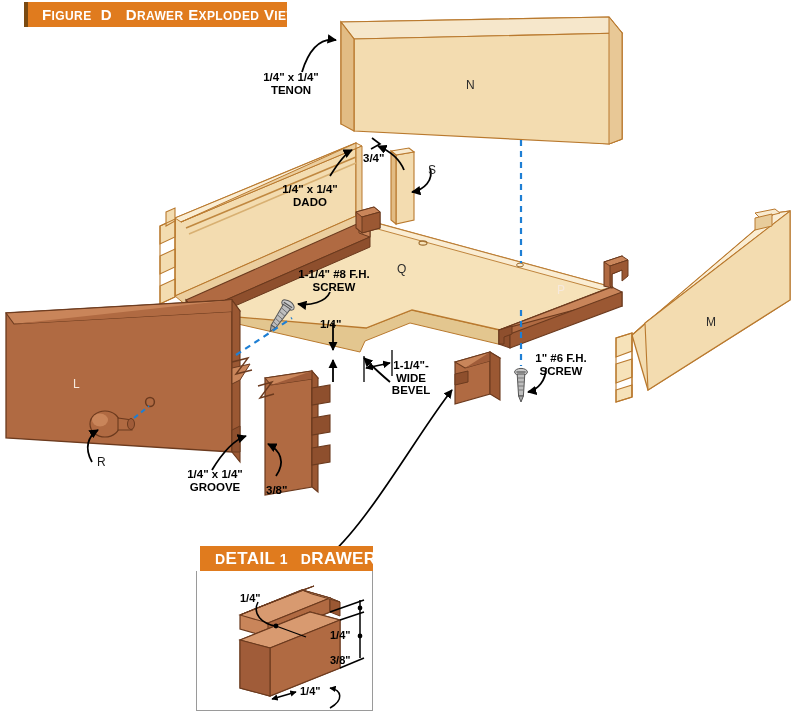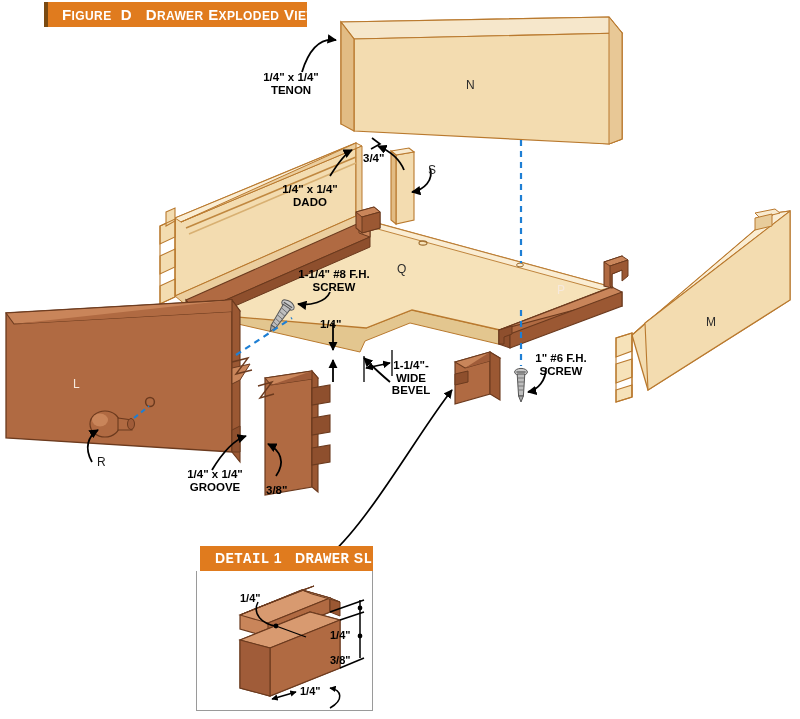--- a/index.html
+++ b/index.html
@@ -24,27 +24,27 @@
   .banner .bar-left{
     position:absolute;left:-4px;top:0;bottom:0;width:4px;background:#7a4a12;
   }
   .banner-txt{
     font-weight:bold;
     letter-spacing:.4px;
     white-space:nowrap;
     text-transform:uppercase;
   }
   
-  #fig-banner{left:44px;top:2px;width:263px;height:25px;padding-left:14px;}
+  #fig-banner{left:24px;top:2px;width:263px;height:25px;padding-left:14px;}
   #fig-banner .banner-txt{font-size:15px;}
   #fig-banner .banner-txt .sc{font-size:12px;}
 
   #detail-banner{left:196px;top:546px;width:177px;height:25px;padding-left:15px;}
   #detail-banner .banner-txt{font-size:14px;}
-  #detail-banner .banner-txt .sc{font-size:14px;font-family:Liberation Mono, monospace;}
+  #detail-banner .banner-txt .sc{font-size:17px;}
 
   
   #detail-box{
     position:absolute;left:196px;top:546px;width:177px;height:165px;
     border:1.5px solid #9a9a9a;box-sizing:border-box;background:#fff;
   }
 
   
   .lbl{
     position:absolute;

